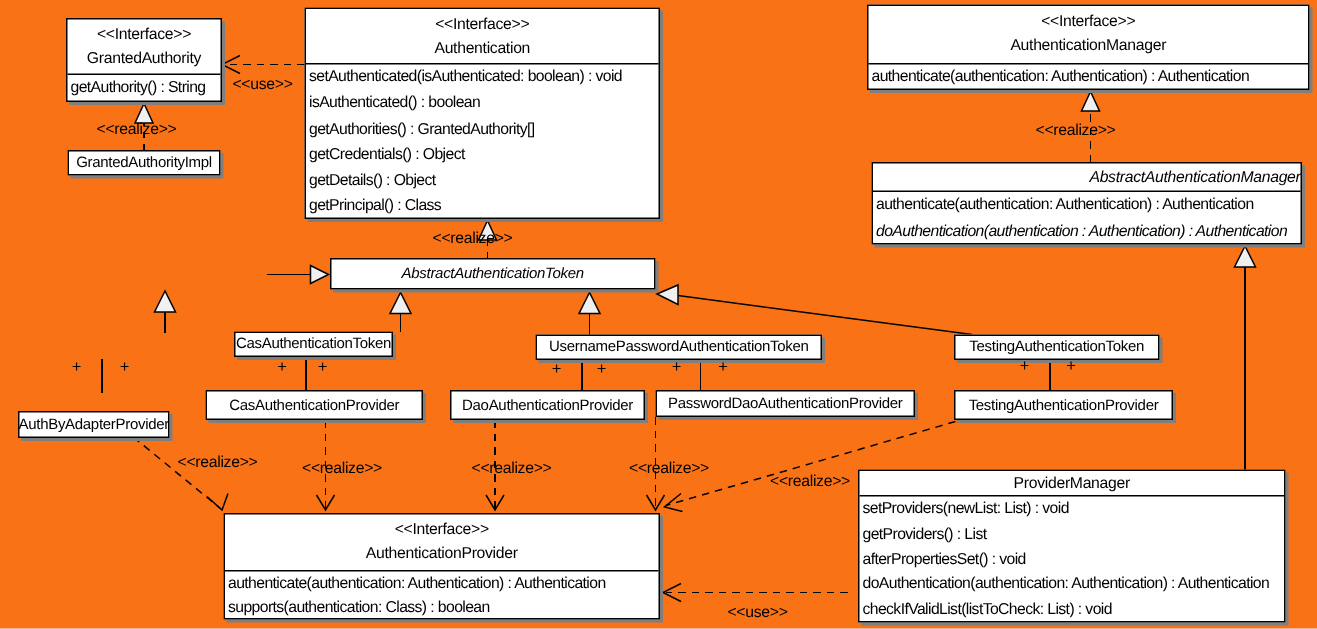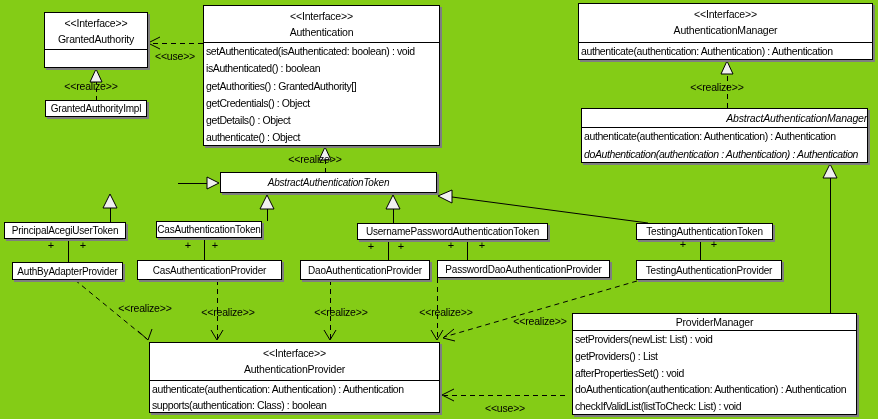--- a/index.html
+++ b/index.html
@@ -1,18 +1,18 @@
 <!DOCTYPE html>
 <html><head>
 <meta charset="utf-8">
 <style>
   html,body { margin:0; padding:0; background:#e8e8e8; }
   .frame {
     position:relative; width:878px; height:419px;
-    background:#84cc16; overflow:hidden;
+    background:#f97316; overflow:hidden;
     font-family:"Liberation Sans", sans-serif;
   }
   svg.edges { position:absolute; left:0; top:0; z-index:1; }
   .box {
     position:absolute; box-sizing:border-box;
     background:#ffffff; border:1px solid #000;
     box-shadow:2px 2px 0 #7f7f7f; z-index:2;
   }
   .bt { box-sizing:border-box; border-bottom:1px solid #000; text-align:center; padding-top:3px; }
   .tl { font-size:10.5px; line-height:15.5px; letter-spacing:-0.2px; white-space:nowrap; }
@@ -130,37 +130,38 @@
         <line x1="700" y1="241" x2="700" y2="260" shape-rendering="crispEdges"></line>
       </g>
     </g>
   </svg>
 
   <div class="box" style="left:44px;top:12px;width:104px;height:56px">
     <div class="bt" style="height:37px">
       <div class="tl">&lt;&lt;Interface&gt;&gt;</div>
       <div class="tl">GrantedAuthority</div>
     </div>
+    <div class="m">getAuthority() : String</div>
   </div>
 
   <div class="box nb" style="left:45px;top:100px;width:102px;height:17px">
     <div class="nm">GrantedAuthorityImpl</div>
   </div>
 
   <div class="box r173" style="left:203px;top:5px;width:237px;height:141px">
     <div class="bt" style="height:37px">
       <div class="tl">&lt;&lt;Interface&gt;&gt;</div>
       <div class="tl">Authentication</div>
     </div>
     <div class="m">setAuthenticated(isAuthenticated: boolean) : void</div>
     <div class="m">isAuthenticated() : boolean</div>
     <div class="m">getAuthorities() : GrantedAuthority[]</div>
     <div class="m">getCredentials() : Object</div>
     <div class="m">getDetails() : Object</div>
-    <div class="m">authenticate() : Object</div>
+    <div class="m">getPrincipal() : Class</div>
   </div>
 
   <div class="box" style="left:578px;top:3px;width:295px;height:57px">
     <div class="bt" style="height:39px">
       <div class="tl">&lt;&lt;Interface&gt;&gt;</div>
       <div class="tl">AuthenticationManager</div>
     </div>
     <div class="m">authenticate(authentication: Authentication) : Authentication</div>
   </div>
 
@@ -170,37 +171,34 @@
     </div>
     <div class="m">authenticate(authentication: Authentication) : Authentication</div>
     <div class="m it">doAuthentication(authentication : Authentication) : Authentication</div>
   </div>
 
 
   <div class="box nb" style="left:220px;top:172px;width:217px;height:21px">
     <div class="nm it">AbstractAuthenticationToken</div>
   </div>
 
-  <div class="box nb" style="left:4px;top:222px;width:122px;height:17px">
-    <div class="nm">PrincipalAcegiUserToken</div>
-  </div>
 
   <div class="box nb" style="left:156px;top:221px;width:106px;height:17px">
     <div class="nm">CasAuthenticationToken</div>
   </div>
 
   <div class="box nb" style="left:357px;top:223px;width:191px;height:17px">
     <div class="nm">UsernamePasswordAuthenticationToken</div>
   </div>
 
   <div class="box nb" style="left:636px;top:223px;width:137px;height:17px">
     <div class="nm">TestingAuthenticationToken</div>
   </div>
 
-  <div class="box nb" style="left:12px;top:262px;width:111px;height:18px">
+  <div class="box nb" style="left:12px;top:274px;width:101px;height:18px">
     <div class="nm">AuthByAdapterProvider</div>
   </div>
 
   <div class="box nb" style="left:137px;top:260px;width:145px;height:20px">
     <div class="nm">CasAuthenticationProvider</div>
   </div>
 
   <div class="box nb" style="left:300px;top:260px;width:130px;height:20px">
     <div class="nm">DaoAuthenticationProvider</div>
   </div>

